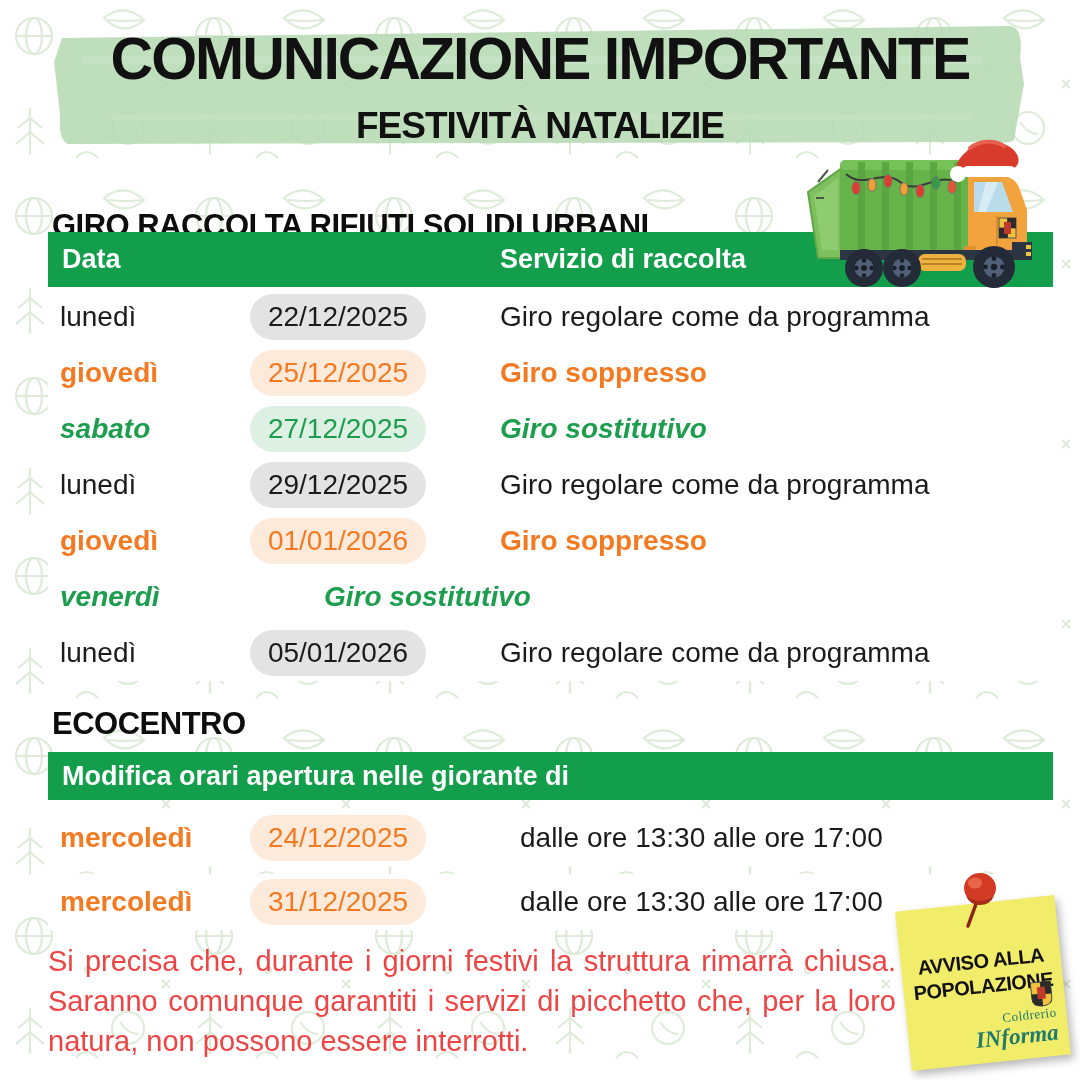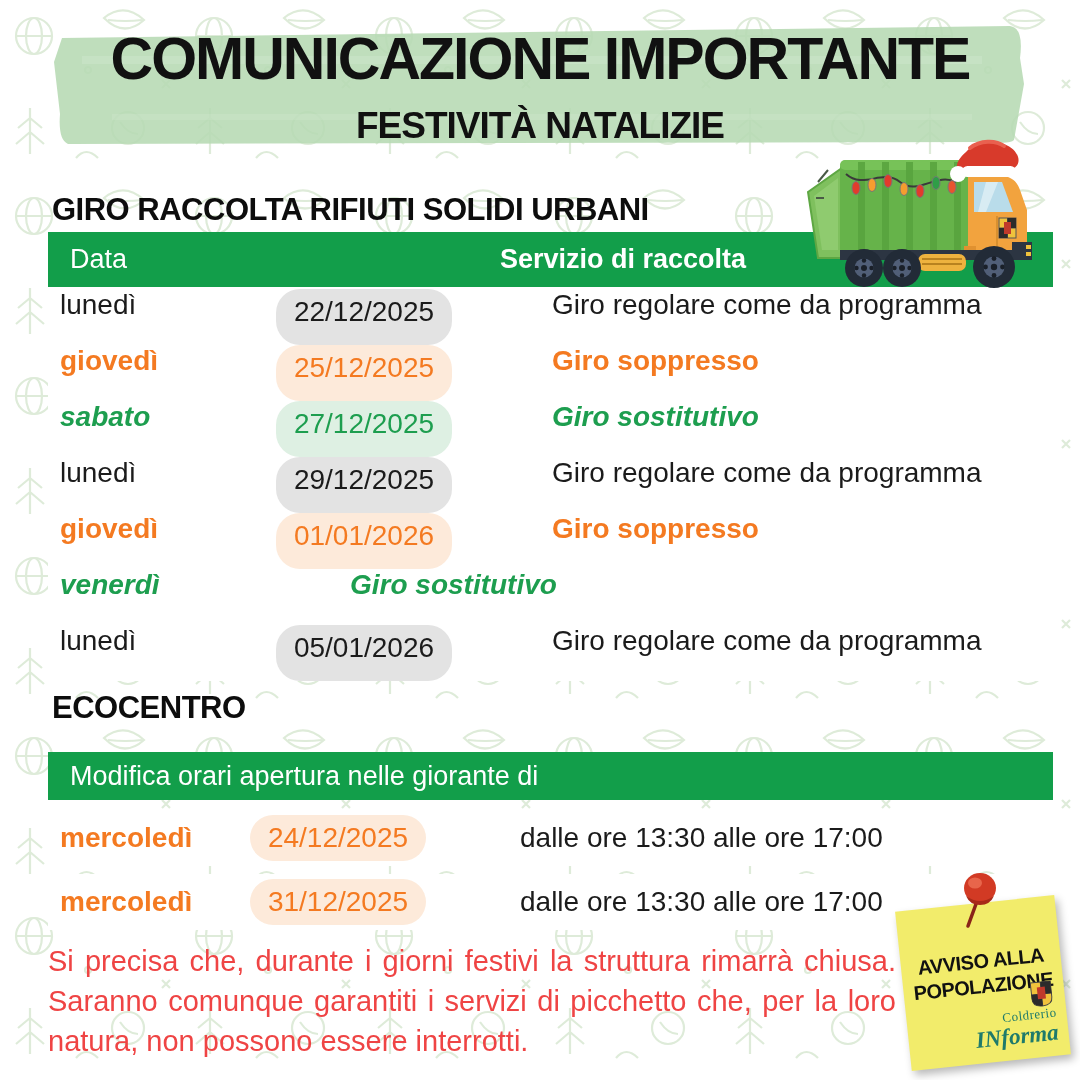--- a/index.html
+++ b/index.html
@@ -8,35 +8,35 @@
   #bg-pattern { position:absolute; inset:0; z-index:0; }
   .layer { position:absolute; z-index:1; }
 
   
   #brush { position:absolute; left:52px; top:22px; width:976px; height:124px; z-index:1; }
   #title-block { left:0; top:30px; width:1080px; text-align:center; z-index:2; }
   .main-title { font-size:59px; font-weight:900; letter-spacing:-2px; color:#111; line-height:1.0; }
   .sub-title  { font-size:37px; font-weight:800; letter-spacing:-1px; color:#111; margin-top:16px; }
 
   
-  .section-heading { font-size:31px; font-weight:800; letter-spacing:-0.5px; color:#0d0d0d; }
+  .section-heading { font-size:31px; font-weight:800; letter-spacing:-0.5px; color:#0d0d0d;margin-top:16px; }
   #waste-heading { left:52px; top:192px; z-index:2; }
   #eco-heading   { left:52px; top:690px; z-index:2; }
 
   
   .green-bar { left:48px; width:1005px; background:var(--green,#129e4a); color:#fff;
                display:flex; align-items:center; z-index:2; }
   #waste-bar { top:232px; height:55px; }
   #eco-bar   { top:752px; height:48px; }
-  .bar-label { font-size:27px; font-weight:400; padding-left:22px; }
+  .bar-label { font-size:27px; font-weight:700; padding-left:14px; }
   #col-service { position:absolute; left:452px; font-size:27px; font-weight:700; }
 
   
   #waste-table { left:48px; top:287px; width:1005px; background:#fff; z-index:2; padding-top:2px; }
-  .trow { display:flex; height:56px; padding-left:12px; font-size:28px; color:#1b1b1b;gap:26px; }
+  .trow { display:flex; align-items:center; height:56px; padding-left:12px; font-size:28px; color:#1b1b1b; }
   .day { width:190px; }
   .pill { width:176px; text-align:center; padding:7px 0; border-radius:24px; font-size:28px; }
   .svc { margin-left:74px; }
   .trow.regular    .pill { background:var(--gray_pill,#e3e3e3); color:#1b1b1b; }
   .trow.suppressed .day, .trow.suppressed .svc { color:var(--orange,#f47a21); font-weight:700; }
   .trow.suppressed .pill { background:var(--orange_pill,#fdeada); color:var(--orange,#f47a21); }
   .trow.substitute .day, .trow.substitute .svc { color:var(--green_text,#1d9e4f); font-weight:700;font-style:italic; }
   .trow.substitute .pill { background:var(--green_pill,#def0e3); color:var(--green_text,#1d9e4f); }
 
   #eco-rows { left:48px; top:810px; width:1005px; z-index:2; }

